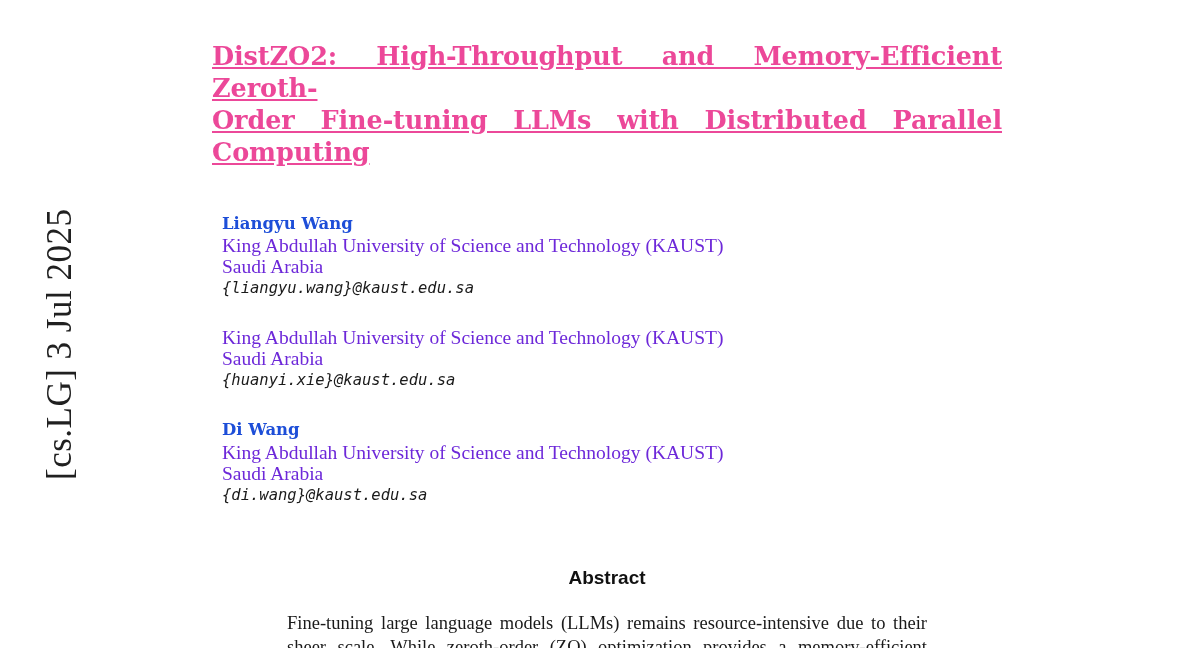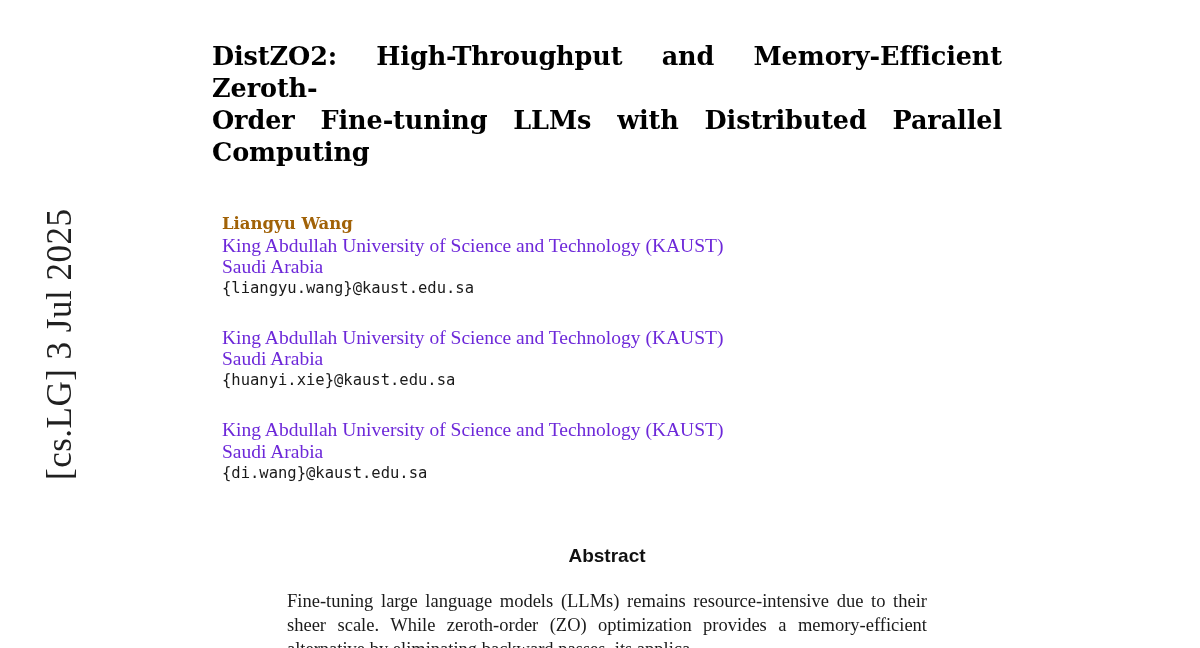--- a/index.html
+++ b/index.html
@@ -42,58 +42,60 @@
     left: 212px;
     top: 40px;
     width: 790px;
   }
 
   #title {
     font-family: "DejaVu Serif", serif;
     font-weight: bold;
     font-size: 25.5px;
     line-height: 1.26;
-    color: #000000;
+    color: #ec4899;
     text-align: justify;
     letter-spacing: -0.1px;
+    text-decoration: underline;
   }
   #title .line2 {
     display: block;
   }
 
   .authors {
     margin-top: 44px;
   }
   .author-block {
     margin-bottom: 27px;
   }
   .author-block:last-child {
     margin-bottom: 0;
   }
   .author-name {
     font-family: "DejaVu Serif", serif;
     font-weight: bold;
     font-size: 16.5px;
     line-height: 1.35;
     margin-left: 10px;
-    color: #a16207;
+    color: #1d4ed8;
   }
   .author-affil {
     font-family: "Liberation Serif", serif;
     font-size: 19.5px;
     line-height: 1.08;
     margin-left: 10px;
     color: #6d28d9;
   }
   .author-email {
     font-family: "DejaVu Sans Mono", monospace;
     font-size: 15.5px;
     line-height: 1.5;
     margin-left: 10px;
     color: #1a1a1a;
+    font-style: italic;
   }
 
   #abstract-section {
     margin-top: 60px;
   }
   #abstract-heading {
     text-align: center;
     font-family: Liberation Sans, sans-serif;
     font-weight: bold;
     font-size: 19px;
@@ -134,20 +136,21 @@
         <div class="author-email">{liangyu.wang}@kaust.edu.sa</div>
       </div>
 
       <div class="author-block">
         <div class="author-affil">King Abdullah University of Science and Technology (KAUST)</div>
         <div class="author-affil">Saudi Arabia</div>
         <div class="author-email">{huanyi.xie}@kaust.edu.sa</div>
       </div>
 
       <div class="author-block">
+        <div class="author-name">Di Wang</div>
         <div class="author-affil">King Abdullah University of Science and Technology (KAUST)</div>
         <div class="author-affil">Saudi Arabia</div>
         <div class="author-email">{di.wang}@kaust.edu.sa</div>
       </div>
 
     </div>
 
     <div id="abstract-section">
       <div id="abstract-heading">Abstract</div>
       <div id="abstract-body">Fine-tuning large language models (LLMs) remains resource-intensive due to their sheer scale. While zeroth-order (ZO) optimization provides a memory-efficient alternative by eliminating backward passes, its applica-</div>

